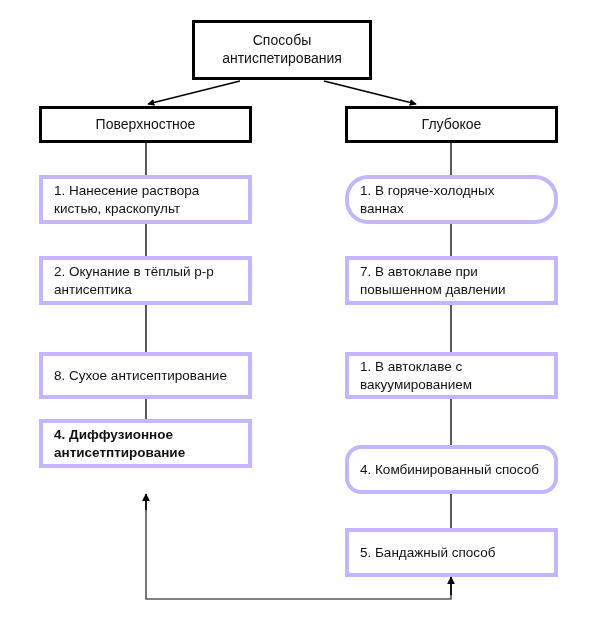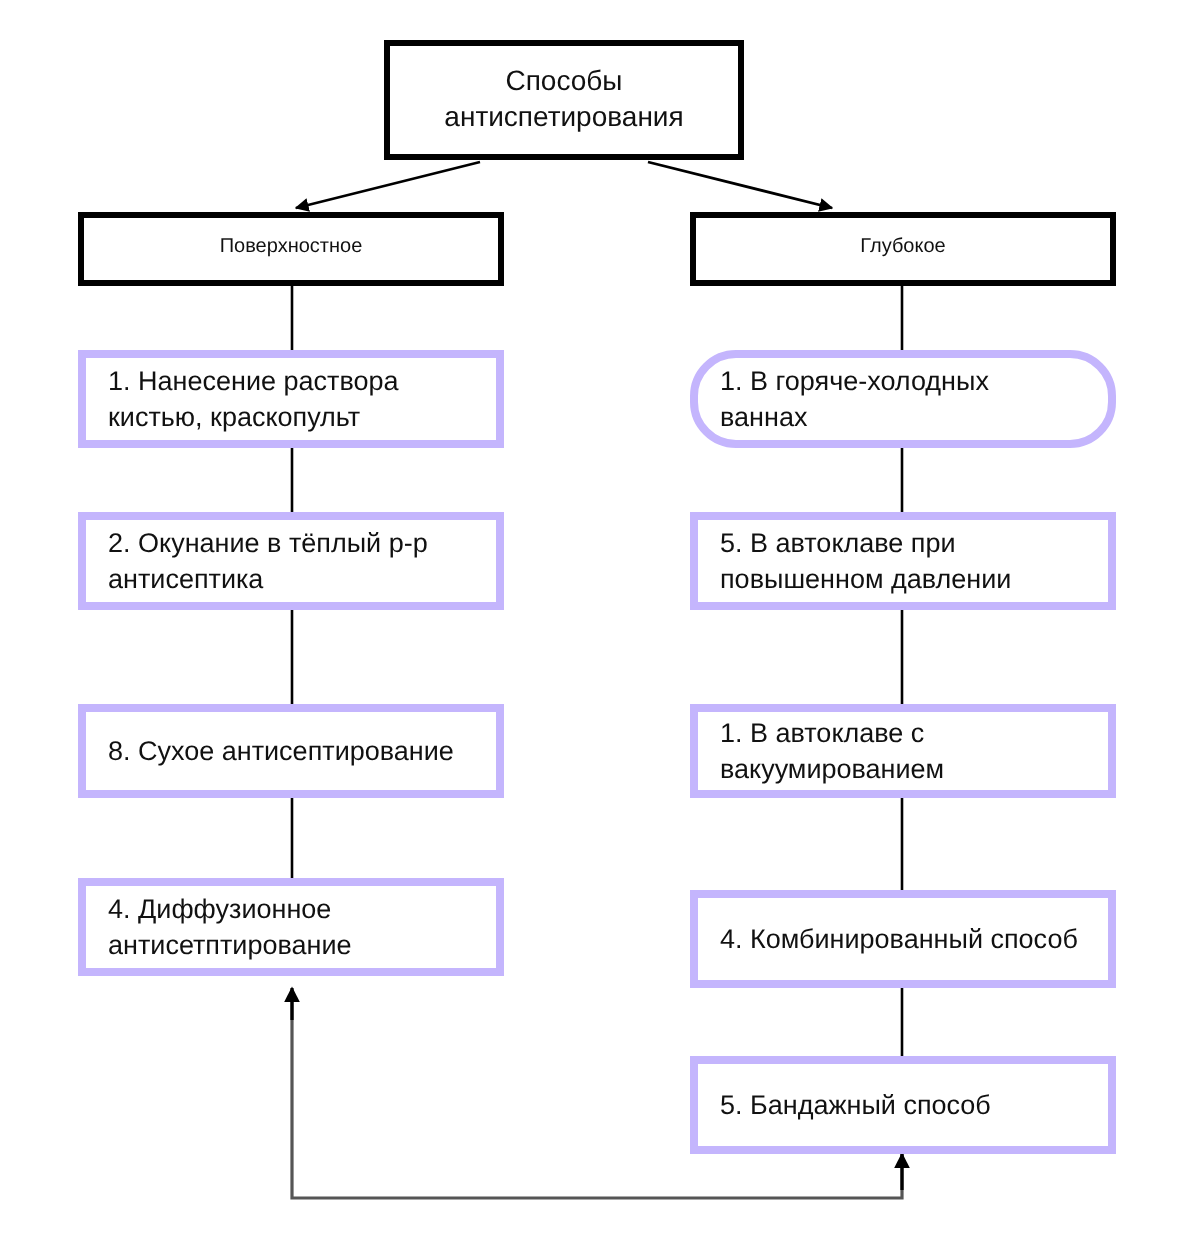--- a/index.html
+++ b/index.html
@@ -56,21 +56,21 @@
   .node.level-leaf .node-text {
     text-align: left;
     padding-left: 11px;
     padding-right: 6px;
   }
   .node-text {
     font-size: 13.5px;
     color: #111111;
   }
   .node.level-root .node-text { font-size: 14px; }
-  .node.level-branch .node-text { font-size: 10px; }
+  .node.level-branch .node-text { font-size: 14px; }
 </style>
 </head>
 <body>
 
 <div id="diagram-root">
 
   <svg class="edge-layer" viewBox="0 0 600 623" width="600" height="623" xmlns="http://www.w3.org/2000/svg">
     <defs>
       <marker id="arrow-head" viewBox="0 0 10 10" refX="9" refY="5" markerWidth="5" markerHeight="5" orient="auto-start-reverse">
         <path d="M 0 0 L 10 5 L 0 10 z" fill="#000000"></path>
@@ -109,41 +109,41 @@
     <span class="node-text">1. Нанесение раствора
 кистью, краскопульт</span>
   </div>
   <div class="node level-leaf" style="left:39px; top:256px; width:213px; height:49px;">
     <span class="node-text">2. Окунание в тёплый р-р
 антисептика</span>
   </div>
   <div class="node level-leaf" style="left:39px; top:352px; width:213px; height:47px;">
     <span class="node-text">8. Сухое антисептирование</span>
   </div>
-  <div class="node level-leaf" style="left:39px; top:439px; width:213px; height:49px;">
+  <div class="node level-leaf" style="left:39px; top:419px; width:213px; height:49px;font-weight:bold;">
     <span class="node-text">4. Диффузионное
 антисетптирование</span>
   </div>
 
   <div class="node level-branch" style="left:345px; top:106px; width:213px; height:37px;">
     <span class="node-text">Глубокое</span>
   </div>
 
   <div class="node level-leaf" style="left:345px; top:175px; width:213px; height:49px;border-radius:23px;">
     <span class="node-text">1. В горяче-холодных
 ваннах</span>
   </div>
   <div class="node level-leaf" style="left:345px; top:256px; width:213px; height:49px;">
-    <span class="node-text">5. В автоклаве при
+    <span class="node-text">7. В автоклаве при
 повышенном давлении</span>
   </div>
   <div class="node level-leaf" style="left:345px; top:352px; width:213px; height:47px;">
     <span class="node-text">1. В автоклаве с
 вакуумированием</span>
   </div>
-  <div class="node level-leaf" style="left:345px; top:445px; width:213px; height:49px;">
+  <div class="node level-leaf" style="left:345px; top:445px; width:213px; height:49px;border-radius:16px;">
     <span class="node-text">4. Комбинированный способ</span>
   </div>
   <div class="node level-leaf" style="left:345px; top:528px; width:213px; height:49px;">
     <span class="node-text">5. Бандажный способ</span>
   </div>
 
 </div>
 
 </body></html>

